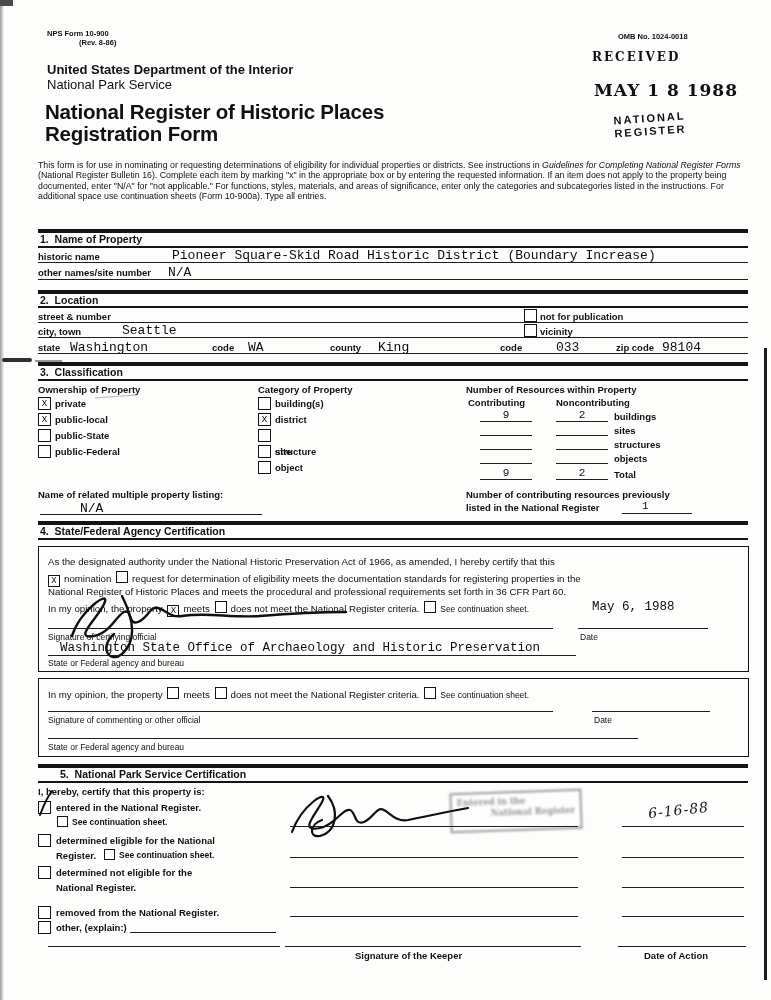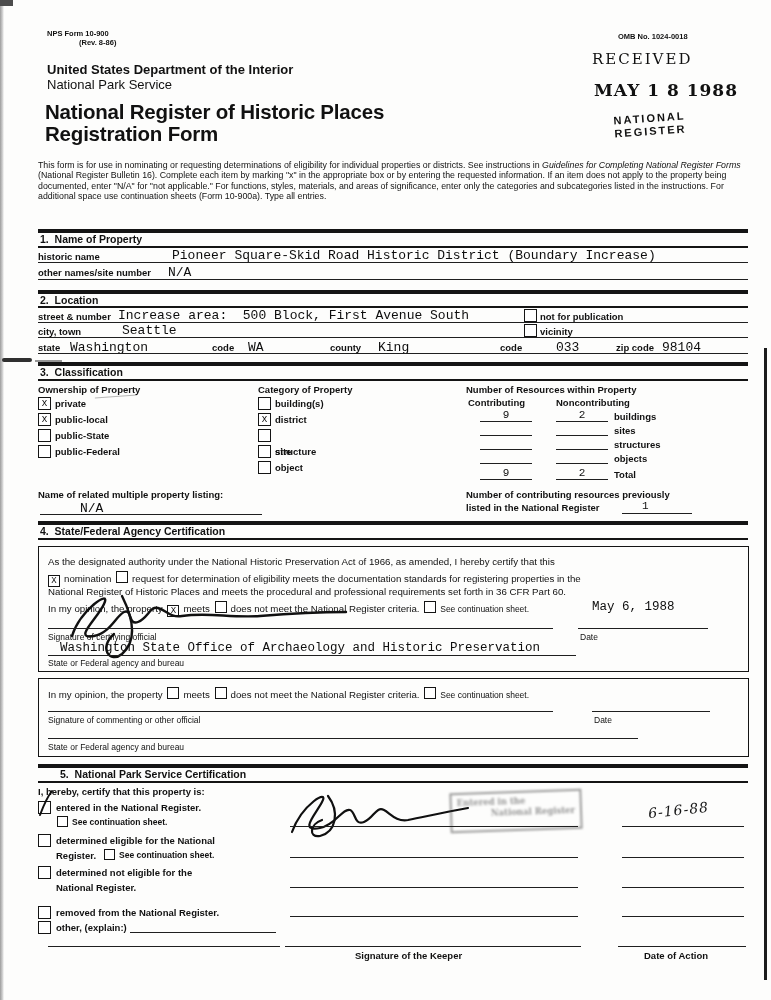--- a/index.html
+++ b/index.html
@@ -13,22 +13,22 @@
   .rule{position:absolute;background:#141414;}
   .uline{position:absolute;border-bottom:1.4px solid #1f1f1f;}
   .sec-head{position:absolute;font-weight:bold;font-size:10.5px;white-space:pre;}
   .cb{position:absolute;width:11px;height:11px;border:1.3px solid #141414;background:#fff;
       font-family:"Liberation Mono",monospace;font-size:10px;line-height:11px;text-align:center;}
   .icb{display:inline-block;width:10px;height:10px;border:1.2px solid #141414;background:#fff;
        font-family:"Liberation Mono",monospace;font-size:9px;line-height:10px;text-align:center;
        vertical-align:-1px;margin:0 4px 0 2px;}
   .line-flow{position:absolute;font-size:9.7px;white-space:nowrap;}
   .cnum{position:absolute;width:52px;text-align:center;font-size:10px;}
-  .stamp-recv{position:absolute;font-family:"DejaVu Serif",serif;font-weight:normal;
-              font-size:15px;letter-spacing:2px;}
+  .stamp-recv{position:absolute;font-family:"DejaVu Serif",serif;font-weight:bold;
+              font-size:12px;letter-spacing:2px;}
   .stamp-date{position:absolute;font-family:"DejaVu Serif",serif;font-weight:bold;
               font-size:17px;letter-spacing:1px;}
   .stamp-org{position:absolute;font-weight:bold;font-size:11px;letter-spacing:2px;
              text-align:center;width:100px;transform:rotate(-4deg);line-height:13px;}
   .title{position:absolute;font-weight:bold;font-size:20.5px;letter-spacing:-0.2px;}
   .instr{position:absolute;left:38px;top:160px;width:708px;font-size:8.8px;line-height:10.4px;}
   .box{position:absolute;border:1.8px solid #141414;background:transparent;}
   .faintstamp{position:absolute;color:#2d2d2d;border:2px solid #3a3a3a;opacity:.5;
               filter:blur(0.8px);transform:rotate(-2deg);padding:3px 5px;
               font-family:"DejaVu Serif",serif;font-weight:bold;font-size:8.5px;line-height:11px;}
@@ -78,21 +78,20 @@
 
   <div class="lbl" style="left:38px;top:267px;">other names/site number</div>
   <div class="mono" style="left:168px;top:265px;">N/A</div>
   <div class="uline" style="left:38px;top:279px;width:710px;"></div>
 
   <div class="rule" style="left:38px;top:290px;width:710px;height:3.5px;"></div>
   <div class="sec-head" style="left:40px;top:294px;">2.  Location</div>
   <div class="rule" style="left:38px;top:306px;width:710px;height:1.8px;"></div>
 
   <div class="lbl" style="left:38px;top:311px;">street &amp; number</div>
-  <div class="mono" style="left:118px;top:308px;">Increase area:  500 Block, First Avenue South</div>
   <span class="cb" style="left:524px;top:309px;"></span>
   <div class="lbl" style="left:540px;top:311px;">not for publication</div>
   <div class="uline" style="left:38px;top:322px;width:710px;"></div>
 
   <div class="lbl" style="left:38px;top:326px;">city, town</div>
   <div class="mono" style="left:122px;top:323px;">Seattle</div>
   <span class="cb" style="left:524px;top:324px;"></span>
   <div class="lbl" style="left:540px;top:326px;">vicinity</div>
   <div class="uline" style="left:38px;top:337px;width:710px;"></div>
 

